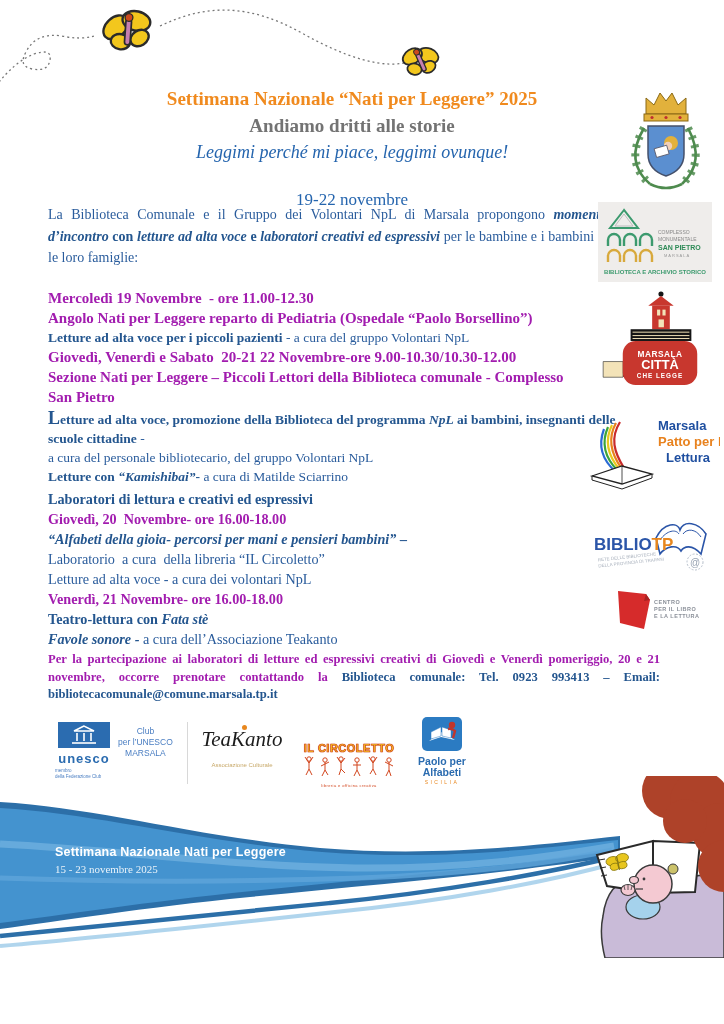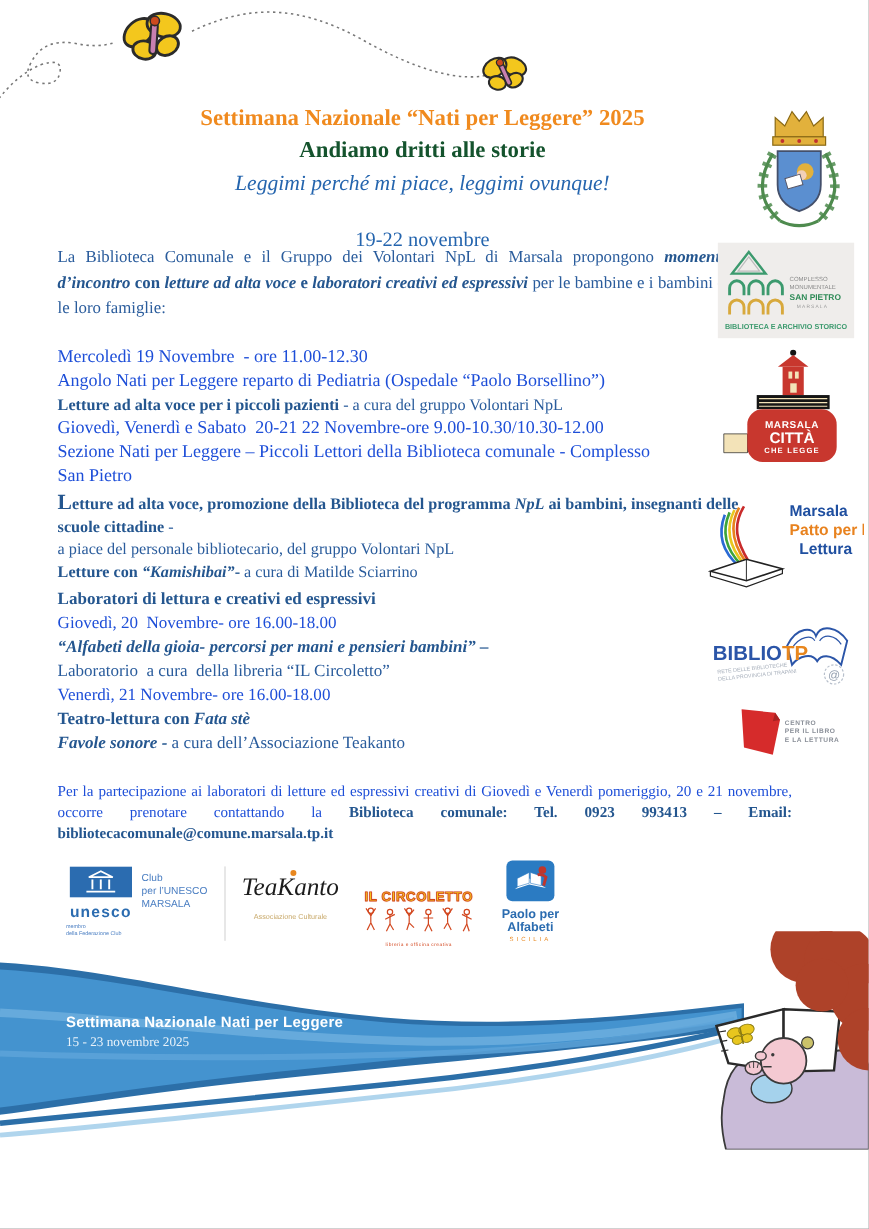--- a/index.html
+++ b/index.html
@@ -2,43 +2,43 @@
 <html><head>
 <meta charset="utf-8">
 <style>
   html,body{margin:0;padding:0;background:#888;}
   .page{position:relative;width:724px;height:1024px;background:#ffffff;overflow:hidden;
         font-family:"Liberation Serif",serif;margin:0 auto;}
   .abs{position:absolute;}
   
   .header{left:78px;top:86px;width:548px;text-align:center;}
   .h-line1{font-size:19px;font-weight:bold;color:#F08A1E;line-height:26px;}
-  .h-line2{font-size:19px;font-weight:bold;color:#14532d;line-height:27px;}
+  .h-line2{font-size:19px;font-weight:bold;color:#737373;line-height:27px;}
   .h-line3{font-size:18px;font-style:italic;color:#2565AE;line-height:27px;}
   .h-line4{font-size:17px;color:#2565AE;line-height:27px;margin-top:20px;}
   
   .intro{left:48px;top:204px;width:556px;font-size:14px;line-height:21.5px;text-align:justify;}
   .events{left:48px;top:289px;width:604px;font-size:15px;line-height:19.7px;}
   .promo{left:48px;top:409px;width:640px;font-size:13.5px;line-height:19px;}
   .labs{left:48px;top:489px;width:580px;font-size:14.2px;line-height:20px;}
   .note{left:48px;top:651px;width:612px;font-size:12.6px;line-height:17.5px;text-align:justify;font-weight:bold;}
   .tline{white-space:pre-wrap;}
   .tline.sm{font-size:13.5px;}
-  .s-ob{color:#1d4ed8;font-weight:normal;}
+  .s-ob{color:#a21caf;font-weight:bold;}
   .s-bb{color:#24568F;font-weight:bold;}
   .s-bbi{color:#24568F;font-weight:bold;font-style:italic;}
   .s-br{color:#2A5C9C;text-align:right;}
   .s-bigL{color:#24568F;font-weight:bold;font-size:18px;}
   
   .logo-box{position:absolute;}
   .unesco-wrap{left:55px;top:722px;width:128px;height:64px;display:flex;gap:5px;}
   .unesco-left{width:58px;text-align:center;}
   .unesco-name{font-family:"Liberation Sans",sans-serif;font-weight:bold;font-size:13px;color:#2B6CB0;letter-spacing:1px;line-height:13px;}
   .unesco-tiny{font-family:"Liberation Sans",sans-serif;font-size:4.5px;color:#4A7EC2;text-align:left;line-height:5.5px;margin-top:3px;}
-  .unesco-right{font-family:"Liberation Sans",sans-serif;font-size:8.5px;color:#4A7EC2;line-height:11px;padding-top:4px;}
+  .unesco-right{font-family:"Liberation Sans",sans-serif;font-size:8.5px;color:#4A7EC2;line-height:11px;padding-top:4px;text-align:center;}
   .divider{left:187px;top:722px;width:1px;height:62px;background:#d8d8d8;}
   .teakanto{left:196px;top:724px;width:92px;text-align:center;}
   .teakanto-name{font-family:"Liberation Serif",serif;font-style:italic;font-size:21px;color:#1c1c1c;position:relative;line-height:30px;}
   .teakanto-dot{position:absolute;width:5px;height:5px;border-radius:50%;background:#E8871E;top:1px;left:46px;}
   .teakanto-sub{font-family:"Liberation Sans",sans-serif;font-size:6px;color:#C8A96A;margin-top:8px;}
   .circoletto{left:296px;top:722px;width:106px;text-align:center;margin-top:20px;}
   .circoletto-name{font-family:"Liberation Sans",sans-serif;font-weight:bold;font-size:11px;color:#F5C81E;
       -webkit-text-stroke:0.7px #D2461E;text-shadow:0 0 1px #D2461E;letter-spacing:0.5px;}
   .circoletto-sub{font-family:"Liberation Sans",sans-serif;font-size:4px;color:#D2461E;margin-top:1px;letter-spacing:0.4px;}
   .npl-sic{left:406px;top:716px;width:72px;text-align:center;}
@@ -105,29 +105,30 @@
       <div class="tline"><span class="s-ob">Angolo Nati per Leggere reparto di Pediatria (Ospedale “Paolo Borsellino”)</span></div>
       <div class="tline sm"><span class="s-bb">Letture ad alta voce per i piccoli pazienti</span><span class="s-br"> - a cura del gruppo Volontari NpL</span></div>
       <div class="tline"><span class="s-ob">Giovedì, Venerdì e Sabato  20-21 22 Novembre-ore 9.00-10.30/10.30-12.00</span></div>
       <div class="tline"><span class="s-ob">Sezione Nati per Leggere – Piccoli Lettori della Biblioteca comunale - Complesso</span></div>
       <div class="tline"><span class="s-ob">San Pietro</span></div>
     </div>
 
   <div class="abs promo">
       <div class="tline"><span class="s-bigL">L</span><span class="s-bb">etture ad alta voce, promozione della Biblioteca del programma </span><span class="s-bbi">NpL</span><span class="s-bb"> ai bambini, insegnanti delle</span></div>
       <div class="tline"><span class="s-bb">scuole cittadine</span><span class="s-br"> -</span></div>
-      <div class="tline"><span class="s-br">a piace del personale bibliotecario, del gruppo Volontari NpL</span></div>
+      <div class="tline"><span class="s-br">a cura del personale bibliotecario, del gruppo Volontari NpL</span></div>
       <div class="tline"><span class="s-bb">Letture con </span><span class="s-bbi">“Kamishibai”</span><span class="s-bb">- </span><span class="s-br">a cura di Matilde Sciarrino</span></div>
     </div>
 
   <div class="abs labs">
       <div class="tline"><span class="s-bb">Laboratori di lettura e creativi ed espressivi</span></div>
       <div class="tline"><span class="s-ob">Giovedì, 20  Novembre- ore 16.00-18.00</span></div>
       <div class="tline"><span class="s-bbi">“Alfabeti della gioia- percorsi per mani e pensieri bambini” –</span></div>
       <div class="tline"><span class="s-br">Laboratorio  a cura  della libreria “IL Circoletto”</span></div>
+      <div class="tline"><span class="s-br">Letture ad alta voce - a cura dei volontari NpL</span></div>
       <div class="tline"><span class="s-ob">Venerdì, 21 Novembre- ore 16.00-18.00</span></div>
       <div class="tline"><span class="s-bb">Teatro-lettura con </span><span class="s-bbi">Fata stè</span></div>
       <div class="tline"><span class="s-bbi">Favole sonore - </span><span class="s-br">a cura dell’Associazione Teakanto</span></div>
     </div>
 
   <div class="abs note"><span class="s-ob">Per la partecipazione ai laboratori di letture ed espressivi creativi di Giovedì e Venerdì pomeriggio, 20 e 21 novembre,   occorre prenotare contattando la </span><span class="s-bb">Biblioteca comunale: Tel. 0923 993413 – Email: bibliotecacomunale@comune.marsala.tp.it</span></div>
 
   <svg class="logo-box" style="left:598px;top:202px" width="114" height="80" viewBox="0 0 114 80">
     <rect x="0" y="0" width="114" height="80" fill="#EFEDEB"></rect>
     <polygon points="26,8 12,26 40,26" fill="none" stroke="#3C9A6E" stroke-width="2"></polygon>

